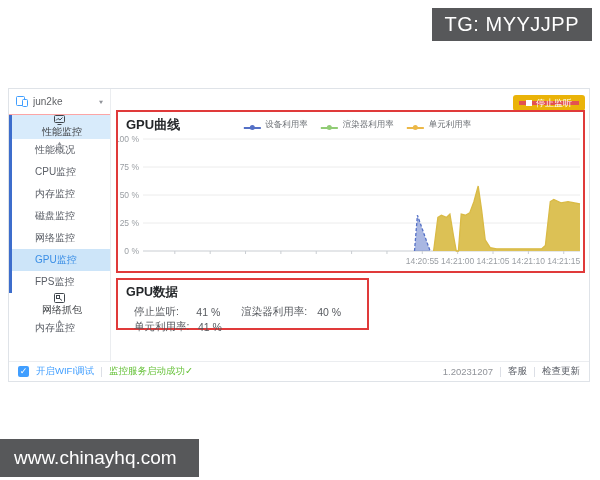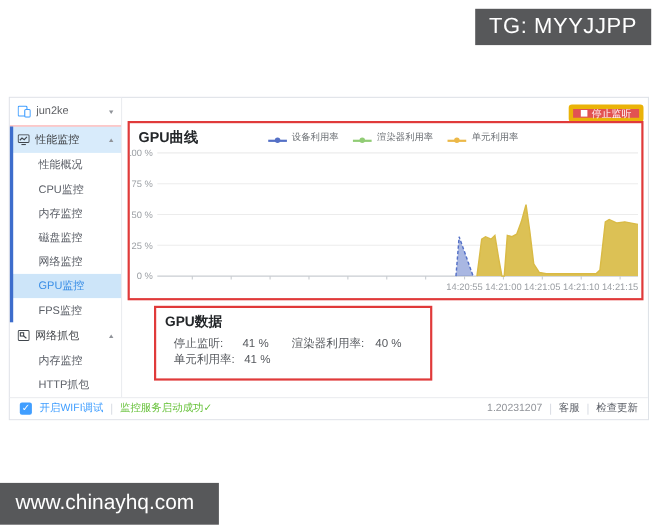--- a/index.html
+++ b/index.html
@@ -19,43 +19,43 @@
 
   
   .sidebar { position:absolute; left:0; top:0; width:102px; height:273px;
     border-right:1px solid #ebedf0; background:#fff; }
   .device-row { position:relative; height:26px; display:flex; align-items:center;
     padding:0 7px; border-bottom:1px solid #fca5a5; font-size:10px; color:#606266; }
   .device-row .dev-name { margin-left:5px; flex:1; overflow:hidden; white-space:nowrap; }
   .chev { color:#909399; font-size:8px; transform:scaleY(.8); }
   .group-strip { position:absolute; left:0; top:26px; width:3px; height:178px; background:#3d6dcc; }
   .mrow { display:flex; align-items:center; font-size:10px; color:#424549; cursor:default; }
-  .mhead { height:24px; padding:0 7px; background:#d8ebfb; }
+  .mhead { height:24px; padding:0 7px; background:#d8ebfb;flex-direction:column; }
   .mhead .mlabel { margin-left:5px; flex:1; }
   .mitem { height:22px; padding-left:26px; color:#5a5e66; }
   .mitem.selected { background:#cde5f9; color:#3a8ee6; }
   .micon svg { display:block; }
 
   
   .stop-btn { position:absolute; top:6px; right:4px; height:16px; display:flex; align-items:center;
-    gap:4px; background:#e25252; border:4px solid #eab308; border-radius:3px; color:#fff;
+    gap:4px; background:#e25252; border:6px solid #eab308; border-radius:3px; color:#fff;
     font-size:9px; padding:0 7px; }
   .stop-square { width:6px; height:6px; background:#fff; display:inline-block; }
 
   .panel { position:absolute; background:#fff; border:2px solid #e03a3a; }
   .chart-panel { left:107px; top:21px; width:469px; height:163px; }
   .chart-title { position:absolute; left:8px; top:4px; font-size:13px; font-weight:bold; color:#232629; }
   .legend { position:absolute; left:50%; transform:translateX(-47%); top:7px; display:flex; gap:13px; }
   .legend-item { display:flex; align-items:flex-end; gap:5px; font-size:8.5px; color:#6a6e73; white-space:nowrap; }
   .lmark { position:relative; width:17px; height:7px; }
   .lmark .lline { position:absolute; left:0; right:0; top:3px; height:1.5px; }
   .lmark .ldot { position:absolute; left:6px; top:1px; width:5px; height:5px; border-radius:50%; }
   #chart-svg { position:absolute; left:0; top:24px; }
 
-  .data-panel { left:107px; top:189px; width:253px; height:68px;margin-left:24px; }
+  .data-panel { left:107px; top:189px; width:253px; height:52px; }
   .data-title { position:absolute; left:8px; top:4px; font-size:12.5px; font-weight:bold; color:#232629; }
   .metrics { position:absolute; left:16px; top:24px; width:228px; font-size:10.5px; color:#56595e; }
   .mline { display:flex; height:15px; align-items:center; }
   .mlabel2 { width:64px; }
   .mlabel2.wide { width:78px; }
   .mvalue { width:46px; }
 
   
   .statusbar { position:absolute; left:0; right:0; bottom:0; height:20px; background:#fff;
     border-top:1px solid #ebedf0; display:flex; align-items:center; padding:0 9px; gap:7px;
@@ -131,23 +131,20 @@
               <rect x="0.5" y="0.5" width="10" height="9" rx="1" fill="none" stroke="#40464d"></rect>
               <rect x="2.5" y="2.5" width="3" height="3" fill="none" stroke="#40464d"></rect>
               <line x1="5.5" y1="5.5" x2="8" y2="7.5" stroke="#40464d"></line>
             </svg>
         </span>
         <span class="mlabel">网络抓包</span>
         <span class="chev">▴</span>
       </div>
       <div class="mrow mitem">
           <span>内存监控</span>
-        </div>
-      <div class="mrow mitem">
-          <span>HTTP抓包</span>
         </div>
     </div>
 
     <div class="stop-btn">
       <span class="stop-square"></span>
       <span>停止监听</span>
     </div>
 
     <div class="panel chart-panel">
       <div class="chart-title">GPU曲线</div>

